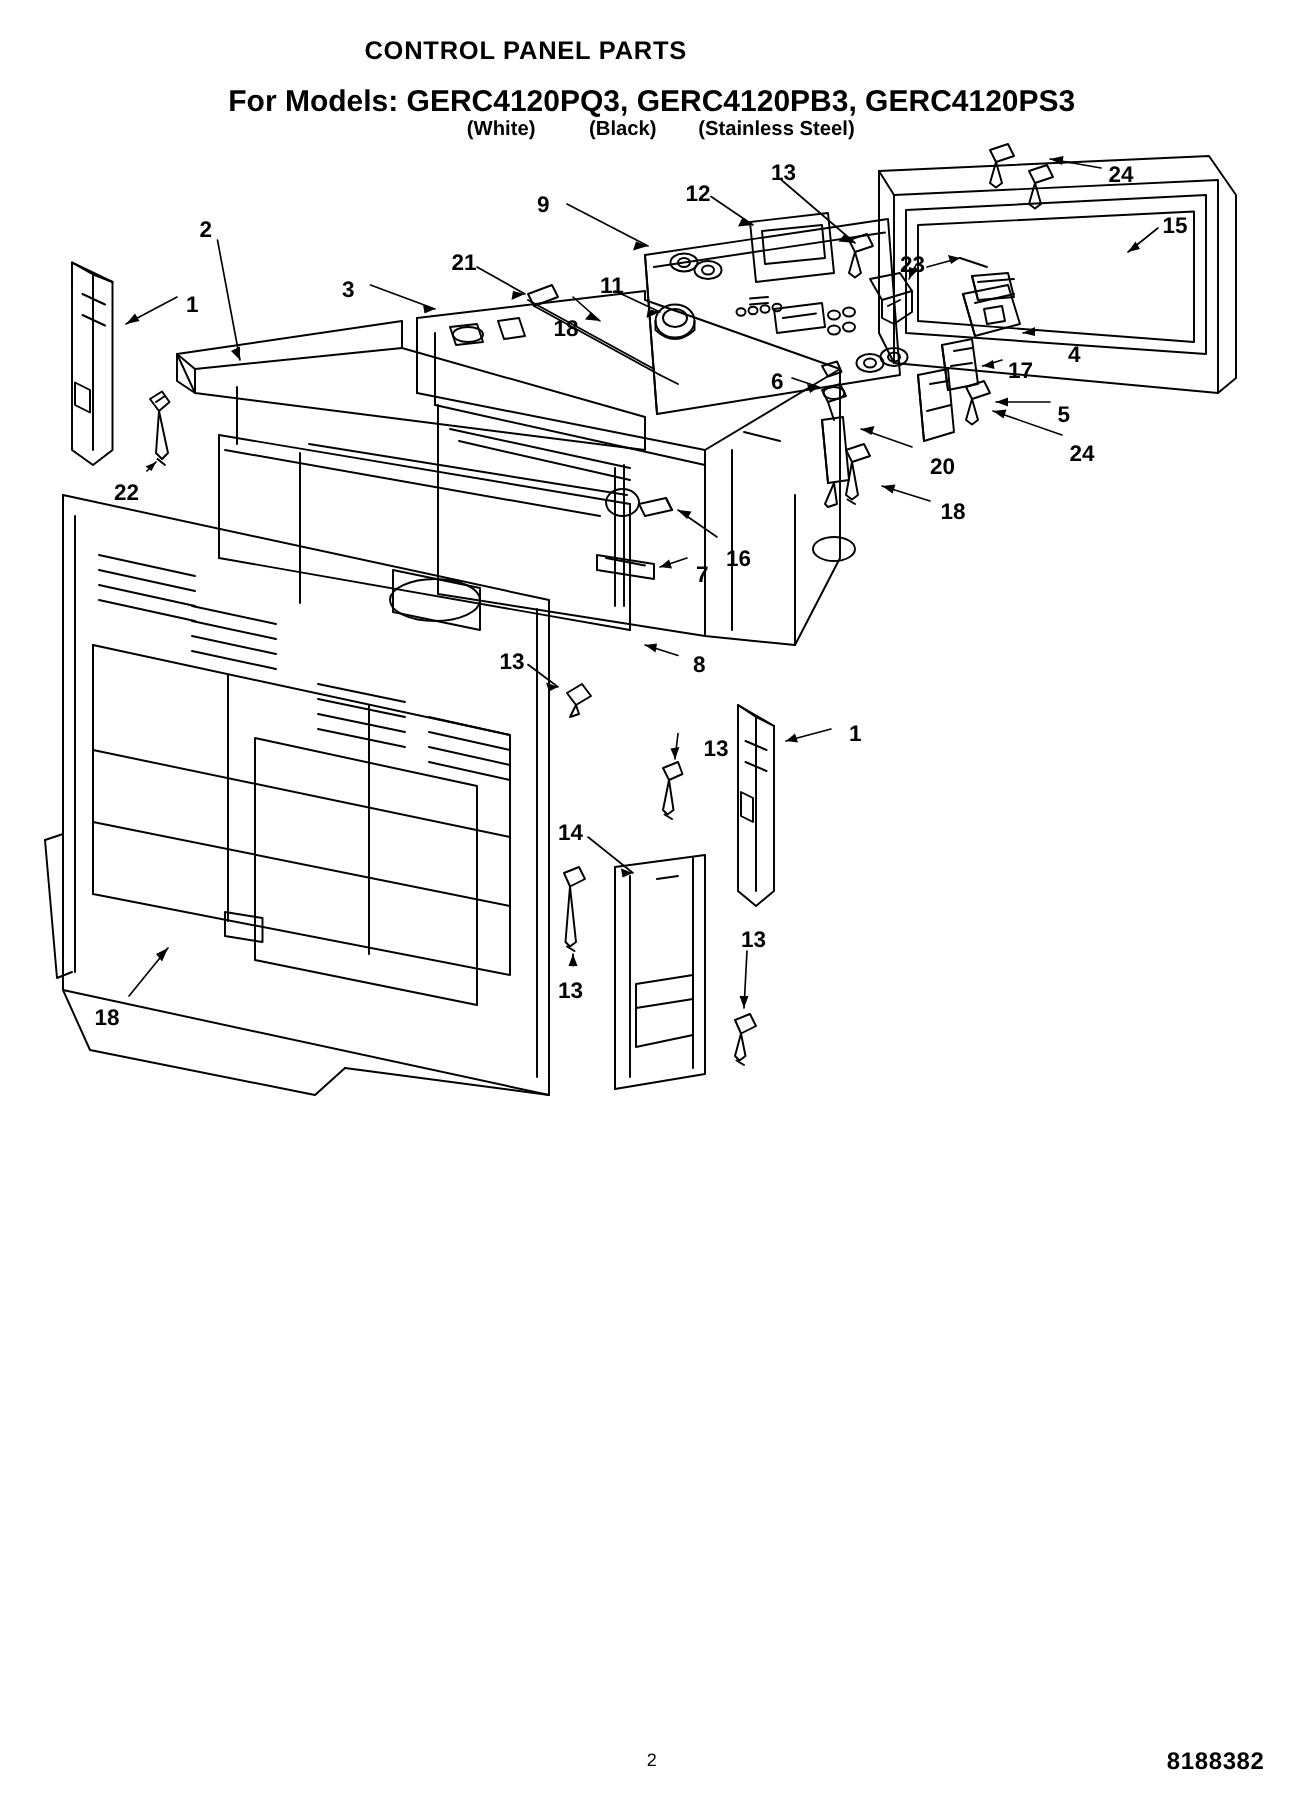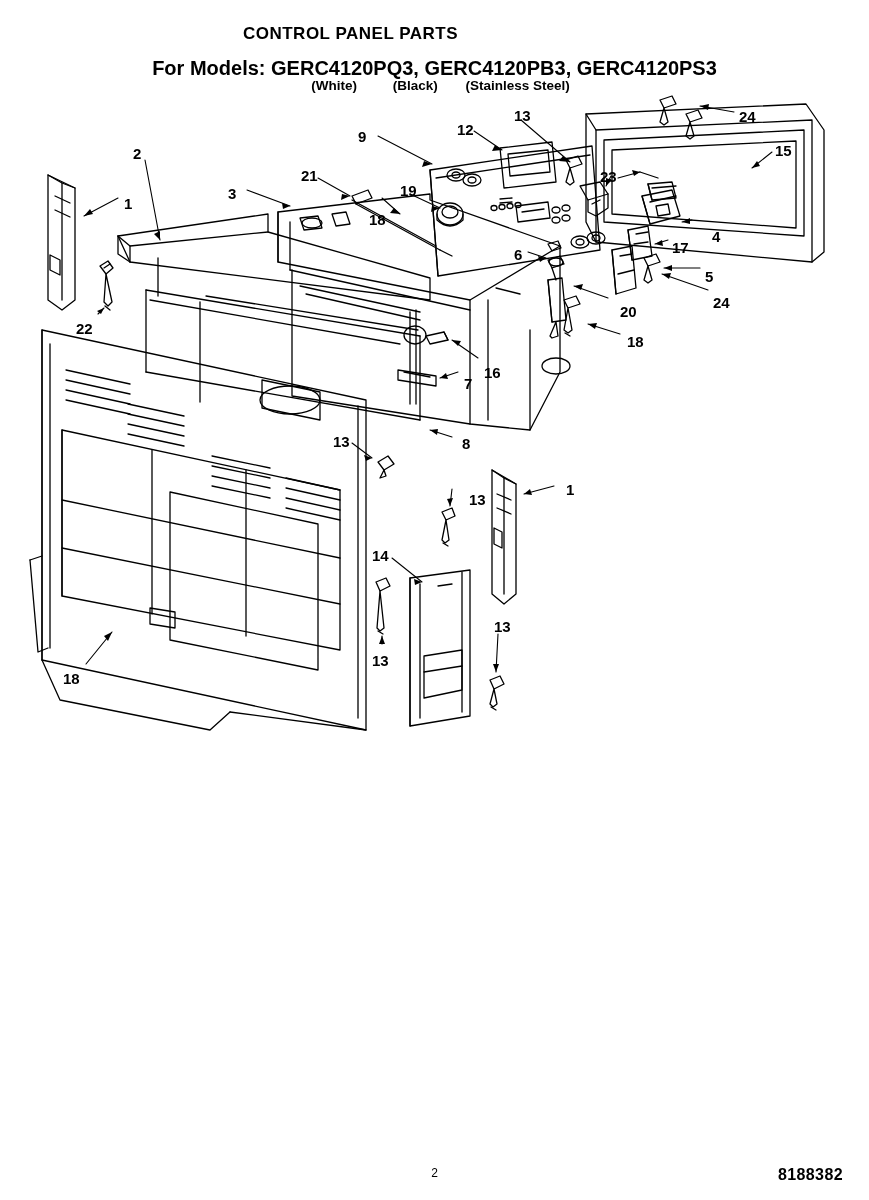--- a/index.html
+++ b/index.html
@@ -402,21 +402,21 @@
       <div class="callout" style="left: 124px; top: 196px;">1</div>
       <div class="callout" style="left: 228px; top: 186px;">3</div>
       <div class="callout" style="left: 358px; top: 129px;">9</div>
       <div class="callout" style="left: 457px; top: 122px;">12</div>
       <div class="callout" style="left: 514px; top: 108px;">13</div>
       <div class="callout" style="left: 739px; top: 109px;">24</div>
       <div class="callout" style="left: 775px; top: 143px;">15</div>
       <div class="callout" style="left: 600px; top: 169px;">23</div>
       <div class="callout" style="left: 301px; top: 168px;">21</div>
       <div class="callout" style="left: 369px; top: 188px; margin-top: 24px;">18</div>
-      <div class="callout" style="left: 400px; top: 183px;">19</div>
+      <div class="callout" style="left: 400px; top: 183px;">11</div>
       <div class="callout" style="left: 712px; top: 229px;">4</div>
       <div class="callout" style="left: 672px; top: 240px;">17</div>
       <div class="callout" style="left: 76px; top: 321px;">22</div>
       <div class="callout" style="left: 514px; top: 247px;">6</div>
       <div class="callout" style="left: 705px; top: 269px;">5</div>
       <div class="callout" style="left: 620px; top: 304px;">20</div>
       <div class="callout" style="left: 713px; top: 295px;">24</div>
       <div class="callout" style="left: 627px; top: 334px;">18</div>
       <div class="callout" style="left: 484px; top: 365px;">16</div>
       <div class="callout" style="left: 464px; top: 376px;">7</div>

